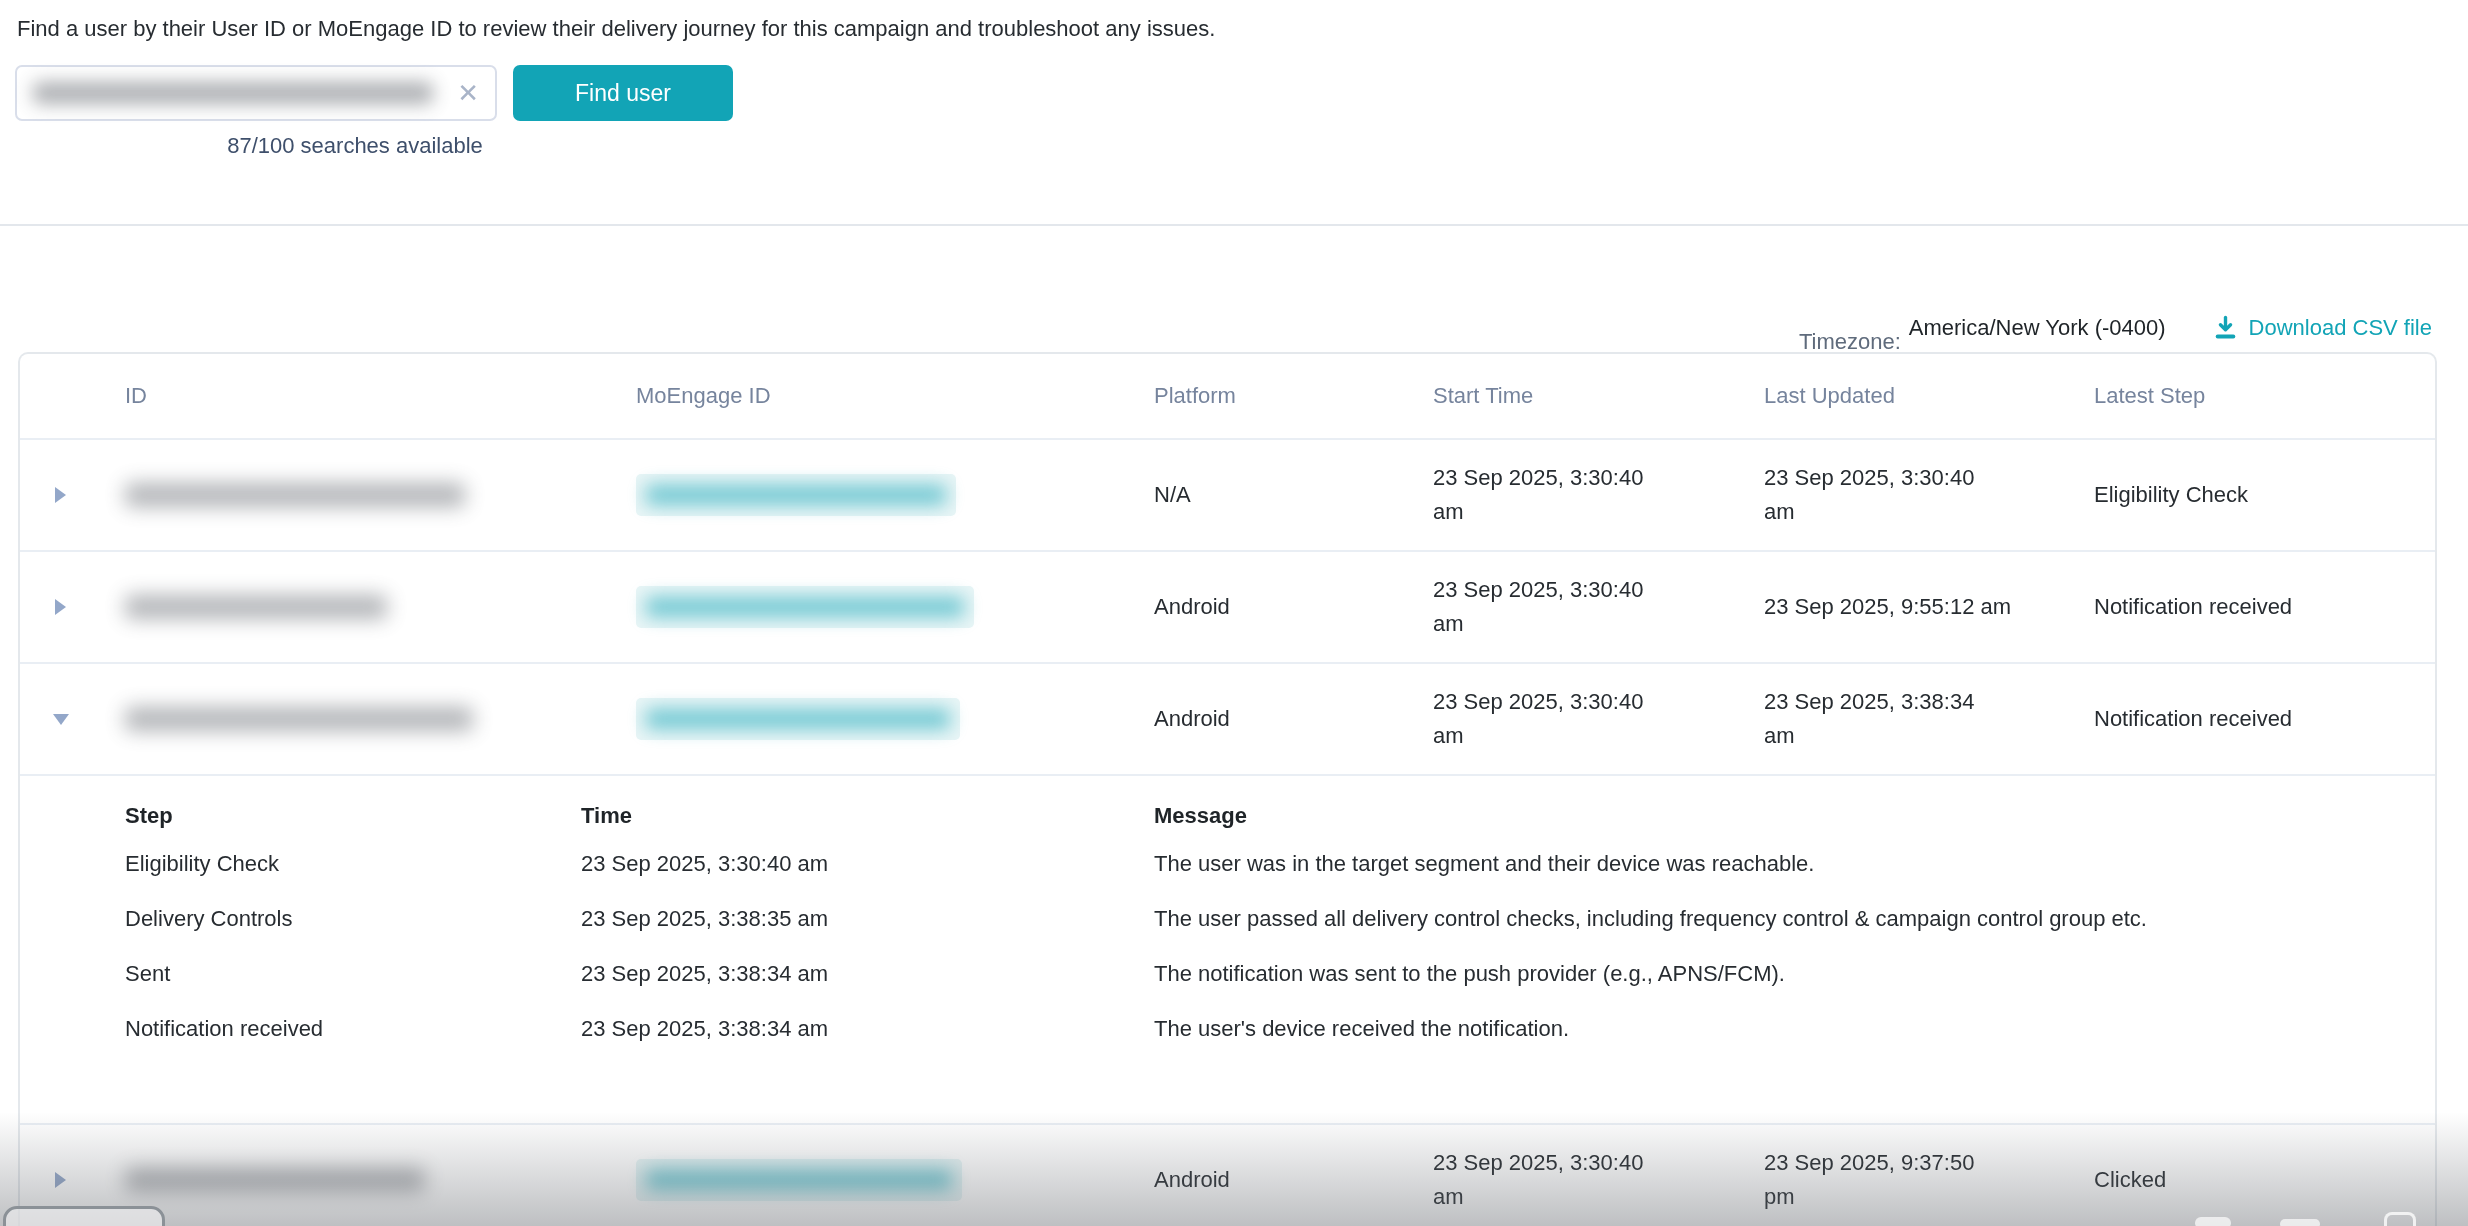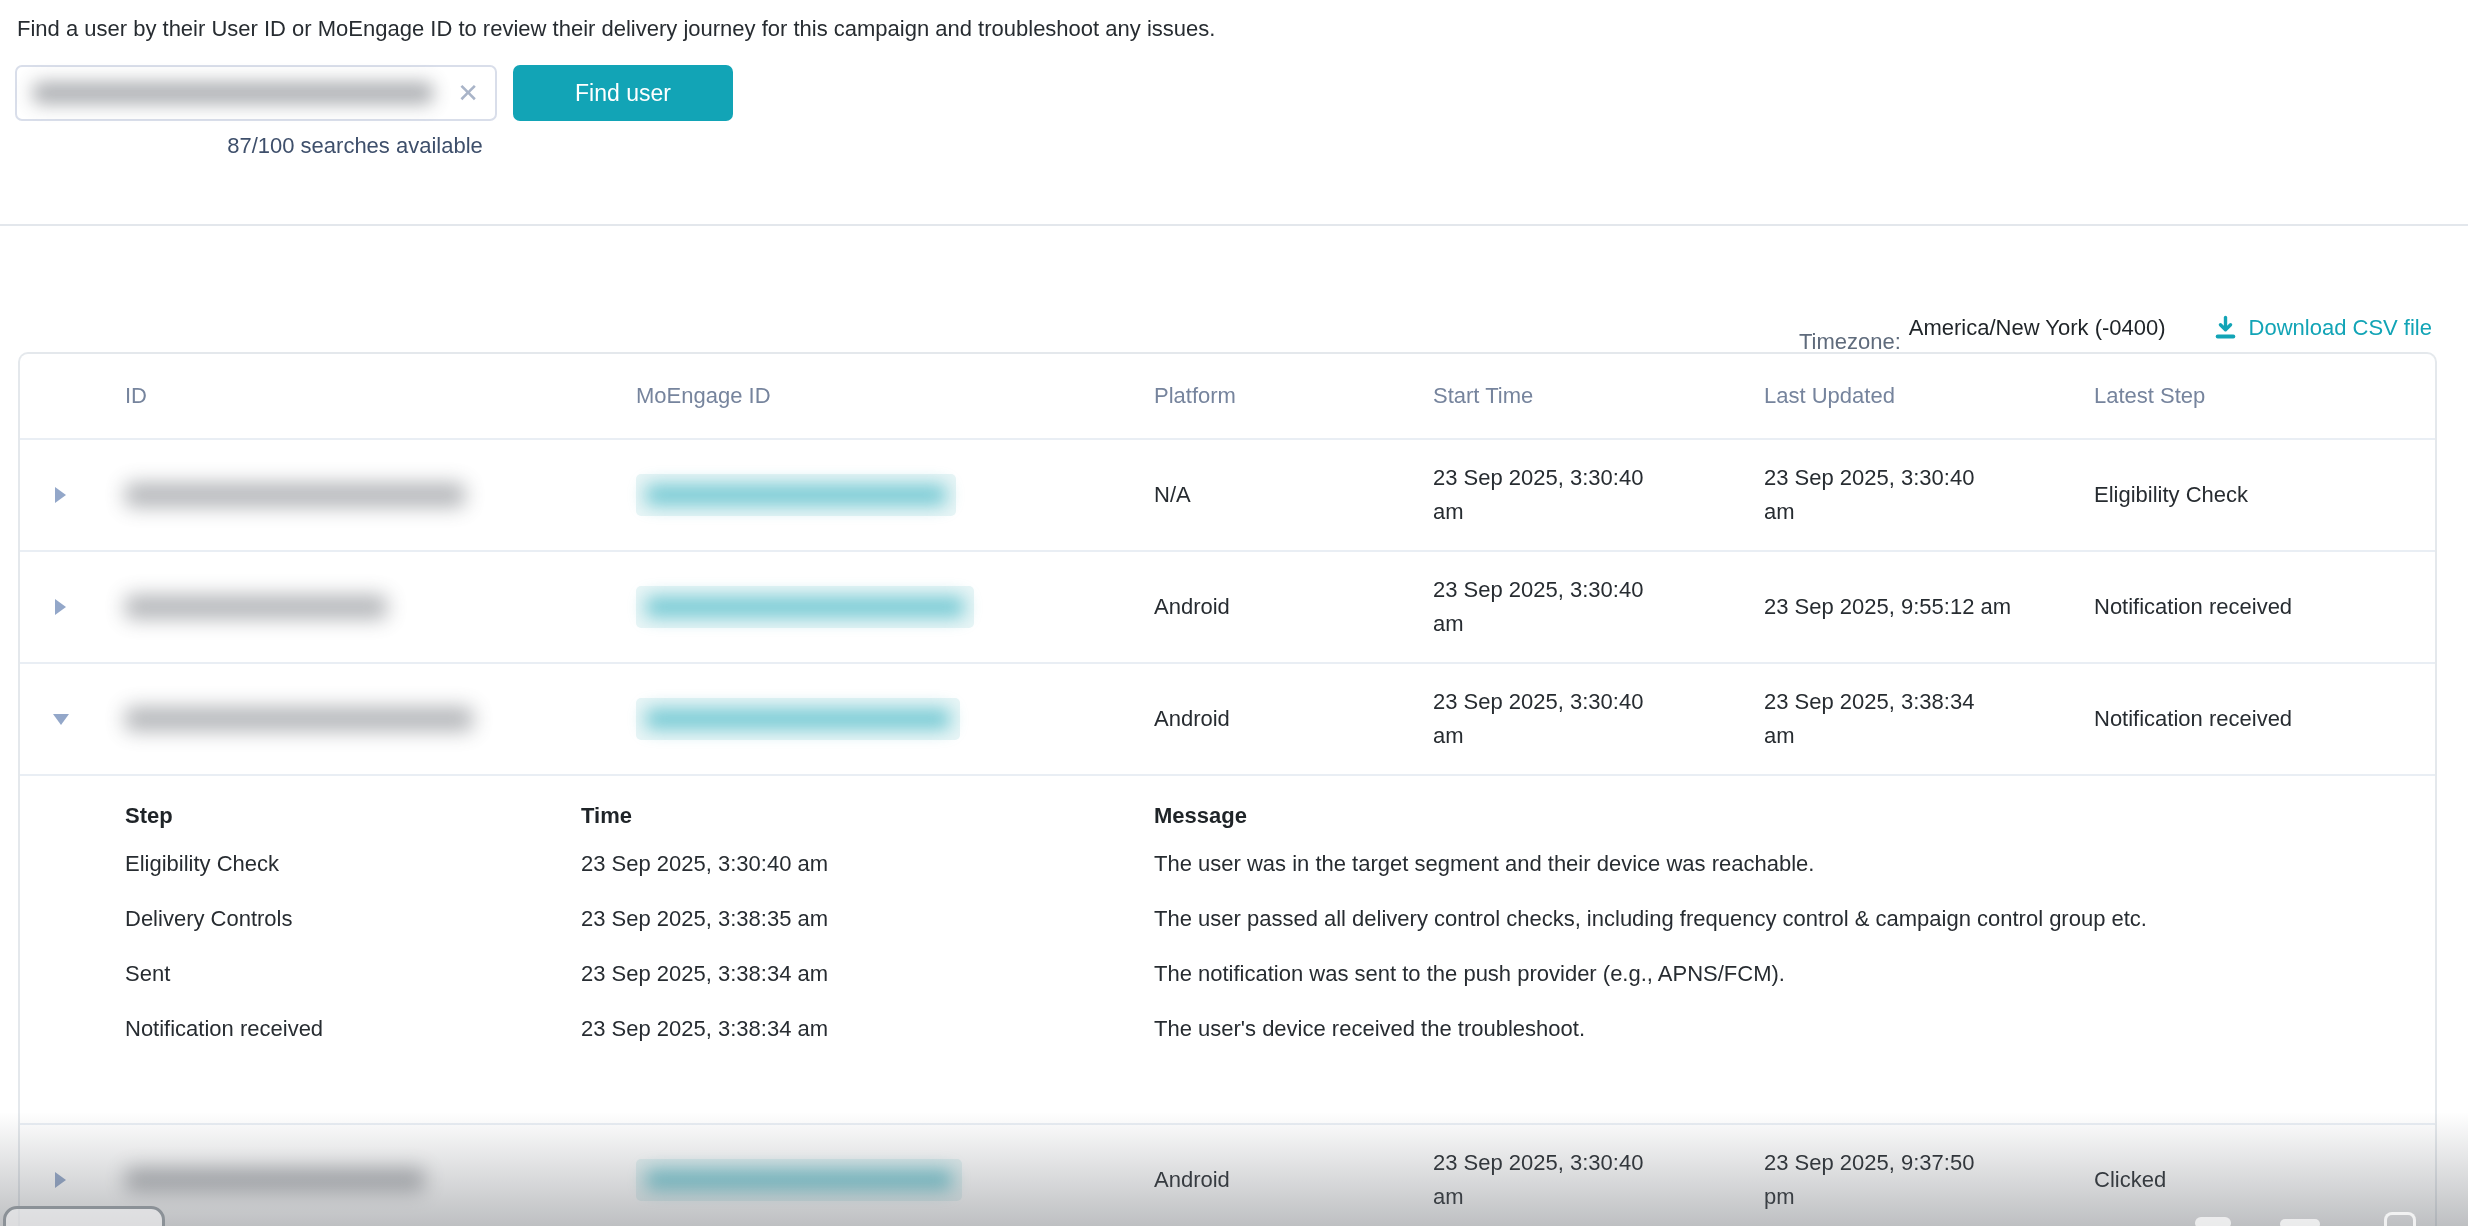--- a/index.html
+++ b/index.html
@@ -196,21 +196,21 @@
         <div class="dcell">The user passed all delivery control checks, including frequency control &amp; campaign control group etc.</div>
       </div>
       <div class="drow dstep">
         <div class="dcell">Sent</div>
         <div class="dcell">23 Sep 2025, 3:38:34 am</div>
         <div class="dcell">The notification was sent to the push provider (e.g., APNS/FCM).</div>
       </div>
       <div class="drow dstep">
         <div class="dcell">Notification received</div>
         <div class="dcell">23 Sep 2025, 3:38:34 am</div>
-        <div class="dcell">The user's device received the troubleshoot.</div>
+        <div class="dcell">The user's device received the notification.</div>
       </div>
     </div>
 
     <div class="trow trow-data">
       <div class="cell caret-cell">
           <span class="caret-right"></span>
         </div>
       <div class="cell">
           <span class="masked-id w-id-4"></span>
         </div>

